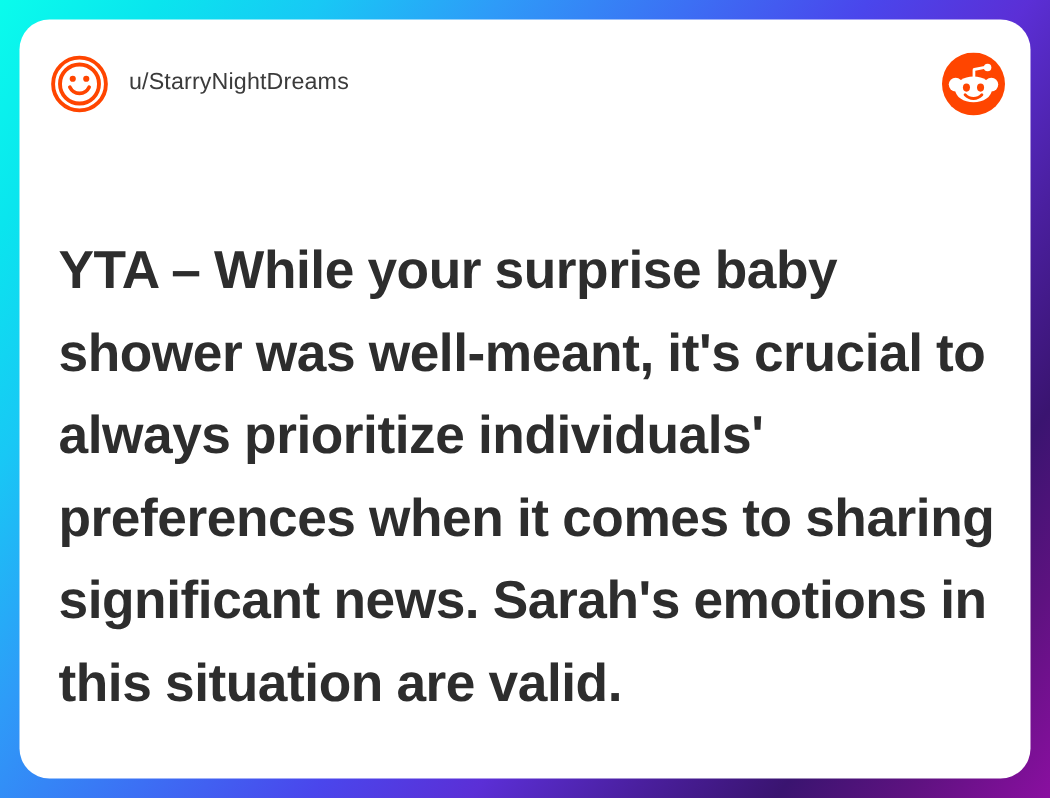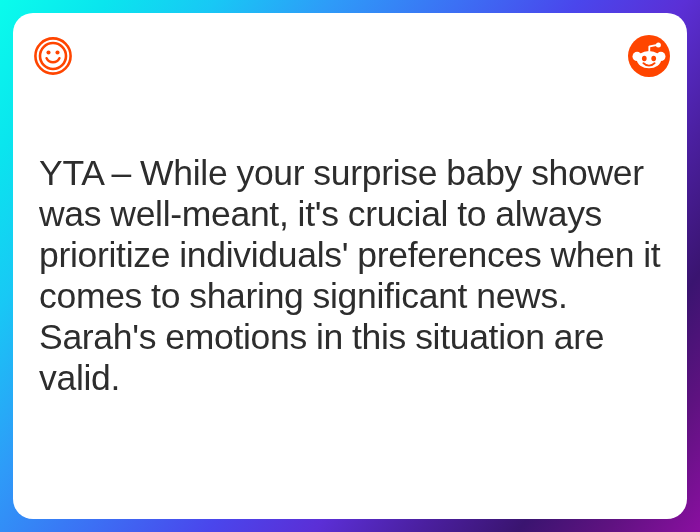--- a/index.html
+++ b/index.html
@@ -79,26 +79,26 @@
     width: 42px;
     height: 42px;
   }
 
   #body-text {
     position: absolute;
     left: 26px;
     top: 140px;
     width: 632px;
     font-size: 35.5px;
-    line-height: 41px;
+    line-height: 55px;
     color: #2d2d2d;
     letter-spacing: -0.3px;
     word-spacing: -0.5px;
     font-family: "Liberation Sans", sans-serif;
-    font-weight: 400;
+    font-weight: 700;
   }
 </style>
 </head>
 <body>
 
 <div id="stage">
 
   <div id="card">
 
     <div id="card-header">
@@ -106,20 +106,21 @@
       <div id="avatar">
         <svg viewBox="0 0 40 40" width="40" height="40" aria-hidden="true">
           <circle cx="20" cy="20" r="17.6" fill="none" stroke="#ff4500" stroke-width="2.6"></circle>
           <circle cx="20" cy="20" r="13" fill="none" stroke="#ff4500" stroke-width="2.6"></circle>
           <circle cx="15.5" cy="16.5" r="2.05" fill="#ff4500"></circle>
           <circle cx="24.5" cy="16.5" r="2.05" fill="#ff4500"></circle>
           <path d="M13.6 22.2 a7.1 7.1 0 0 0 12.8 0" fill="none" stroke="#ff4500" stroke-width="2.5" stroke-linecap="round"></path>
         </svg>
       </div>
 
+      <div id="username">u/StarryNightDreams</div>
 
       <div id="reddit-logo">
         <svg viewBox="0 0 42 42" width="42" height="42" aria-hidden="true">
           <circle cx="21" cy="21" r="21" fill="#ff4500"></circle>
           <g fill="#ffffff">
             <ellipse cx="21" cy="24.6" rx="12.2" ry="8.6"></ellipse>
             <circle cx="30.4" cy="10.0" r="2.5"></circle>
             <path d="M20.4 16.6 L20.4 11.6 Q20.4 10.6 21.4 10.4 L29.2 8.9 L29.6 10.7 L22.2 12.2 L22.2 16.6 Z"></path>
             <circle cx="9.1" cy="21.4" r="4.6"></circle>
             <circle cx="32.9" cy="21.4" r="4.6"></circle>

